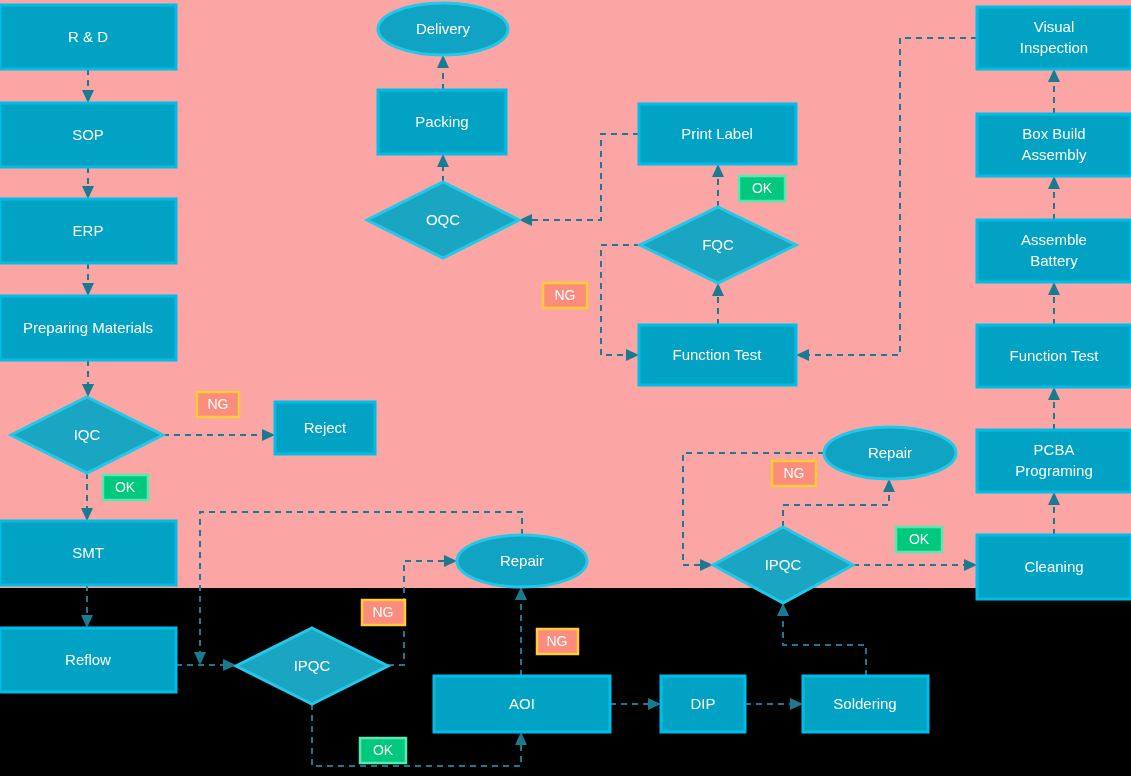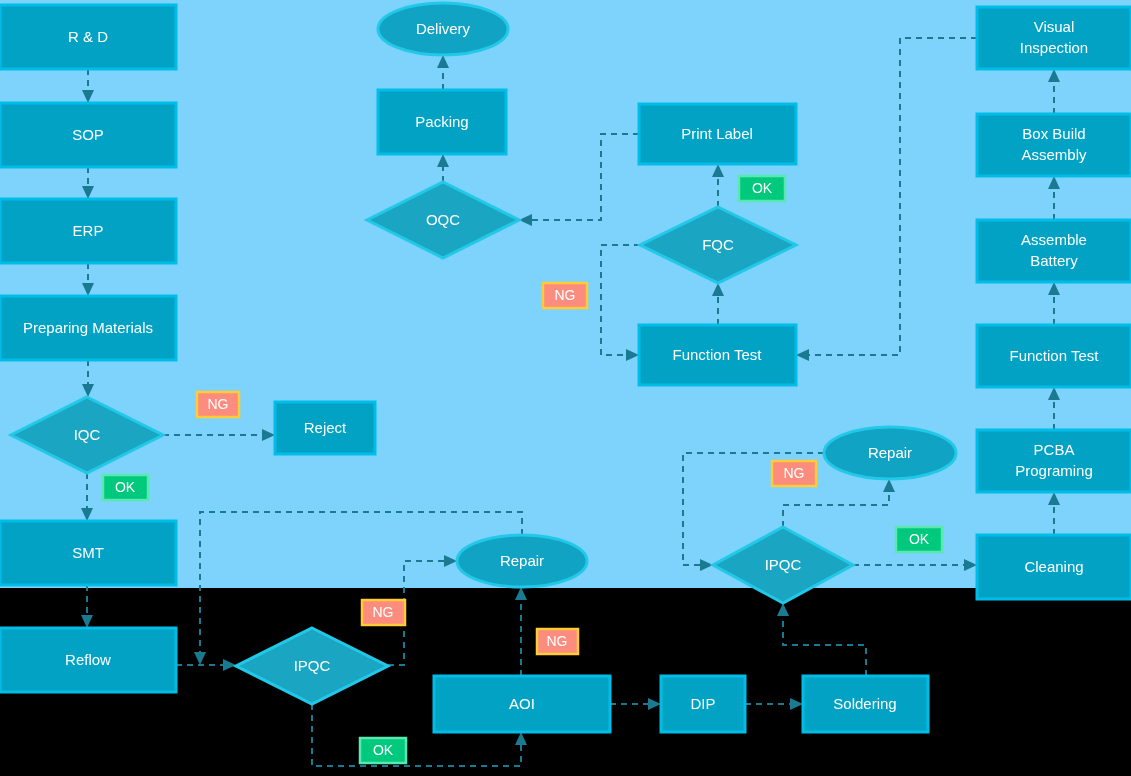--- a/index.html
+++ b/index.html
@@ -4,21 +4,21 @@
 <title>Manufacturing Process Flowchart</title>
 <style>
   * { margin:0; padding:0; box-sizing:border-box; }
   html, body {
     background:#000;
     width:1131px;
     height:776px;
     overflow:hidden;
     font-family:"Liberation Sans", sans-serif;
   }
-  #stage { position:relative; width:1131px; height:588px; background:#7dd3fc; }
+  #stage { position:relative; width:1131px; height:588px; background:#fca5a5; }
   svg#flow { position:absolute; left:0; top:0; width:1131px; height:776px; display:block; }
 
   .node-rect  { fill:#01A2C4; stroke:#00BDE8; stroke-width:3; }
   .node-diamond { fill:#1AA5C2; stroke:#22C8E8; stroke-width:3; }
   .node-ellipse { fill:#10A3C3; stroke:#22C8E8; stroke-width:3; }
 
   .node-label {
     fill:#ffffff;
     font-family:"Liberation Sans", sans-serif;
     font-size:15px;

